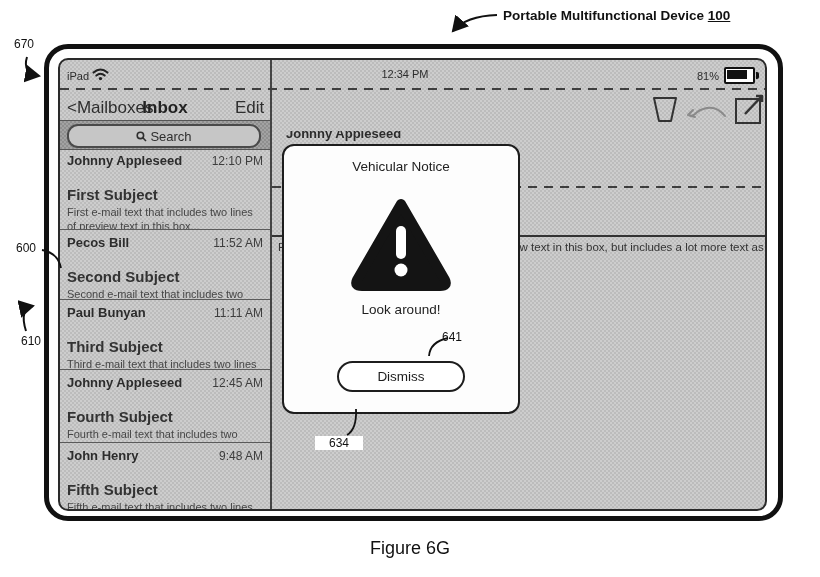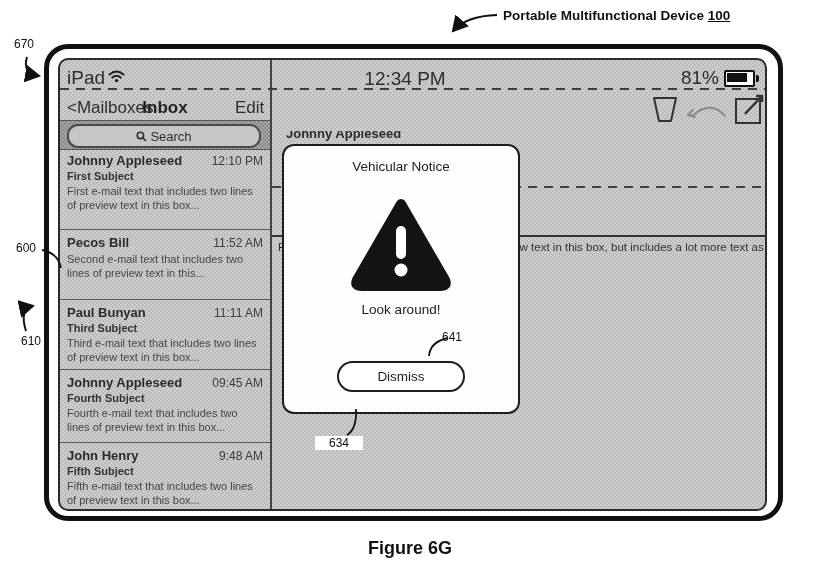--- a/index.html
+++ b/index.html
@@ -16,21 +16,21 @@
     background-image:
       linear-gradient(45deg,#bcbcbc 25%,transparent 25%,transparent 75%,#bcbcbc 75%),
       linear-gradient(45deg,#bcbcbc 25%,transparent 25%,transparent 75%,#bcbcbc 75%);
     background-size:4px 4px;background-position:0 0,2px 2px;}
 
   .dashline{height:2px;background-image:repeating-linear-gradient(90deg,#3e3e3e 0 9px,transparent 9px 16px);}
   .solidline{height:2px;background:#333;}
   #pane-divider{left:210px;top:0;width:2px;height:449px;background:#444;}
 
   
-  .statustext{font-size:19px;color:#2d2d2d;}
+  .statustext{font-size:11px;color:#2d2d2d;}
   #status-left{left:7px;top:7px;display:flex;align-items:center;gap:3px;}
   #status-time{left:290px;top:8px;width:110px;text-align:center;}
   #status-right{top:7px;right:6px;display:flex;align-items:center;gap:5px;}
   #battery-body{position:relative;width:27px;height:13px;border:2px solid #111;border-radius:2px;background:#fff;}
   #battery-fill{position:absolute;left:1px;top:1px;width:20px;height:9px;background:#111;}
   #battery-nub{width:3px;height:7px;background:#111;border-radius:0 2px 2px 0;margin-left:1px;}
 
   
   .navtext{font-size:17px;color:#2e2e2e;}
   #nav-back{left:7px;top:38px;}
@@ -56,21 +56,21 @@
   #email-list{left:0;top:88px;width:210px;height:361px;overflow:hidden;}
   .email-row{box-sizing:border-box;padding:5px 7px 0 7px;border-bottom:1.5px solid #5a5a5a;overflow:hidden;}
   .email-row:nth-child(1){height:82px;}
   .email-row:nth-child(2){height:70px;}
   .email-row:nth-child(3){height:70px;}
   .email-row:nth-child(4){height:73px;}
   .email-row:nth-child(5){height:70px;}
   .row-top{display:flex;justify-content:space-between;align-items:baseline;}
   .sender{font-weight:bold;font-size:13px;color:#2c2c2c;}
   .etime{font-size:12px;color:#3d3d3d;}
-  .subject{font-weight:bold;font-size:11px;color:#333;margin-top:2px;}
+  .subject{font-weight:bold;font-size:15px;color:#333;margin-top:18px;}
   .preview{font-size:11px;line-height:1.25;color:#464646;width:196px;max-height:29px;overflow:hidden;margin-top:3px;}
 
   
   #msg-sender-clip{left:226px;top:71px;height:13px;overflow:hidden;z-index:3;}
   #msg-sender-clip span{display:block;margin-top:-5px;font-weight:bold;font-size:13px;color:#2c2c2c;}
   #msg-dash{left:212px;top:126px;width:493px;}
   #msg-solid{left:212px;top:175px;width:493px;}
   #msg-body{left:218px;top:181px;width:600px;white-space:nowrap;overflow:hidden;
     font-size:11.5px;color:#333;z-index:3;}
 
@@ -82,21 +82,21 @@
   #dialog-msg{left:0;top:156px;width:100%;text-align:center;font-size:13.5px;color:#1d1d1d;}
   #dismiss-btn{left:53px;top:215px;width:128px;height:31px;border:2px solid #1d1d1d;border-radius:16px;
     background:#fff;font-size:13.5px;color:#1d1d1d;display:flex;align-items:center;justify-content:center;
     font-family:inherit;cursor:pointer;box-sizing:border-box;}
 
   
   .ref{position:absolute;font-size:12px;color:#111;z-index:60;}
   #ref-634{background:#fff;padding:0 14px;}
   #device-label{left:503px;top:8px;font-weight:bold;font-size:13.5px;z-index:60;}
   #device-label .u{text-decoration:underline;}
-  #figure-caption{left:0;top:538px;width:820px;text-align:center;font-weight:bold;font-size:18px;z-index:60;}
+  #figure-caption{left:0;top:538px;width:820px;text-align:center;font-weight:normal;font-size:18px;z-index:60;}
   #ann-svg{position:absolute;left:0;top:0;z-index:55;pointer-events:none;}
 </style>
 </head>
 <body>
 
 <div id="stage">
 
   <div id="device" class="abs"></div>
 
   <div id="screen" class="abs">
@@ -166,34 +166,35 @@
             <span class="etime">12:10 PM</span>
           </div>
         <div class="subject">First Subject</div>
         <div class="preview">First e-mail text that includes two lines of preview text in this box...</div>
       </div>
       <div class="email-row">
         <div class="row-top">
             <span class="sender">Pecos Bill</span>
             <span class="etime">11:52 AM</span>
           </div>
+        <div class="subject">Second Subject</div>
         <div class="preview">Second e-mail text that includes two lines of preview text in this...</div>
       </div>
       <div class="email-row">
         <div class="row-top">
             <span class="sender">Paul Bunyan</span>
             <span class="etime">11:11 AM</span>
           </div>
         <div class="subject">Third Subject</div>
         <div class="preview">Third e-mail text that includes two lines of preview text in this box...</div>
       </div>
       <div class="email-row">
         <div class="row-top">
             <span class="sender">Johnny Appleseed</span>
-            <span class="etime">09:45 AM</span>
+            <span class="etime">12:45 AM</span>
           </div>
         <div class="subject">Fourth Subject</div>
         <div class="preview">Fourth e-mail text that includes two lines of preview text in this box...</div>
       </div>
       <div class="email-row">
         <div class="row-top">
             <span class="sender">John Henry</span>
             <span class="etime">9:48 AM</span>
           </div>
         <div class="subject">Fifth Subject</div>

